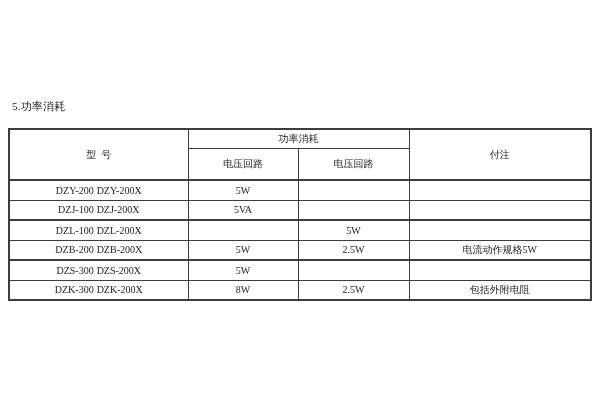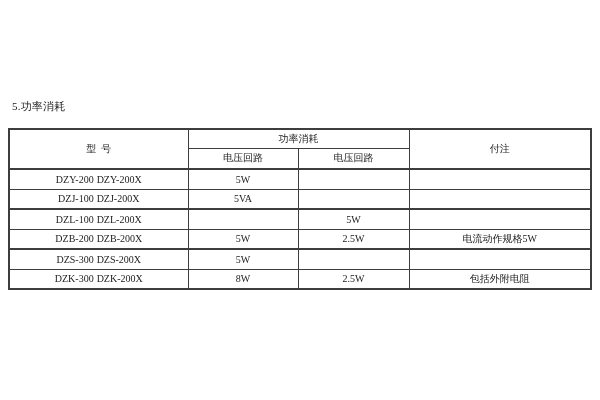--- a/index.html
+++ b/index.html
@@ -30,21 +30,21 @@
   .spec-table td {
     border:1px solid #3d3d3d;
     text-align:center;
     vertical-align:middle;
     font-size:10px;
     color:#222222;
     padding:0 2px;
     overflow:hidden;
   }
   tr.hdr-top  td { height:19px; }
-  tr.hdr-sub  td { height:21px; }
+  tr.hdr-sub  td { height:32px; }
   tr.data-row td { height:20px; }
   
   tr.rule-thick td,
   td.rule-thick-cell { border-bottom-width:2px; }
   td.model-hdr { white-space:pre; }
   .model-pair {
     display:flex;
     justify-content:center;
     gap:3px;
   }

